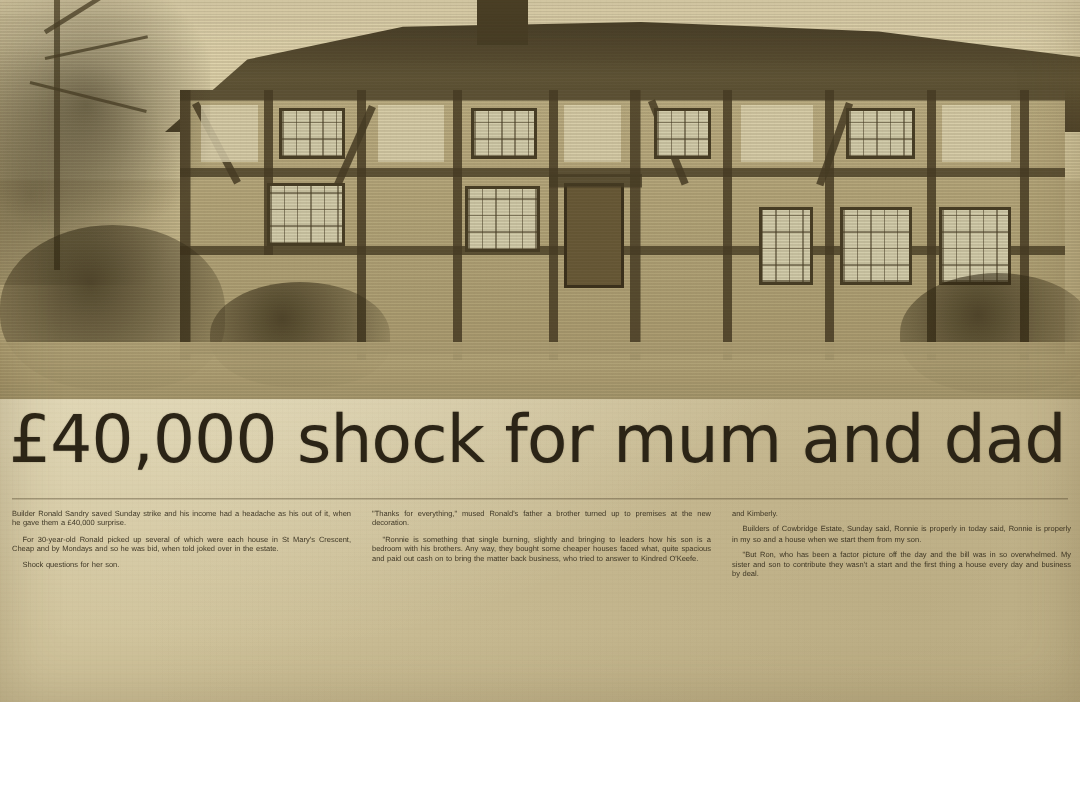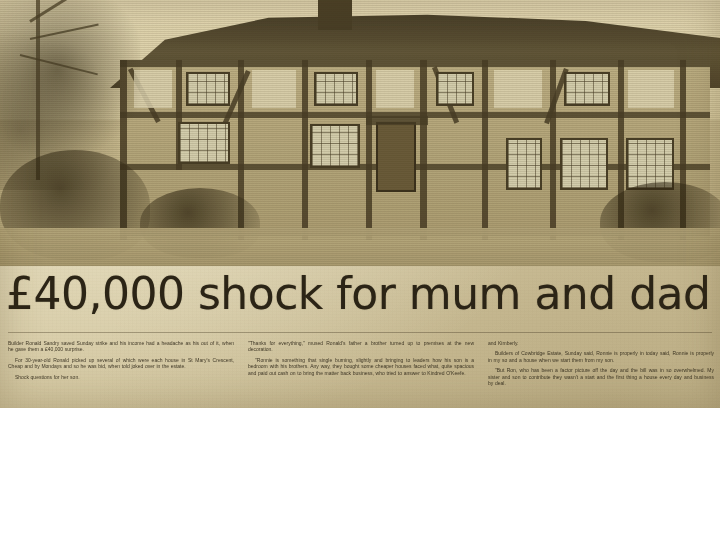--- a/index.html
+++ b/index.html
@@ -6,21 +6,21 @@
     margin: 0;
     padding: 0;
     background: #ffffff;
   }
   body {
     font-family: "Liberation Sans", sans-serif;
   }
   .page {
     position: relative;
     width: 720px;
-    height: 408px;
+    height: 468px;
     overflow: hidden;
     background: #7dd3fc;
   }
 
   
   .clipping {
     position: absolute;
     left: 0;
     top: 0;
     width: 720px;

